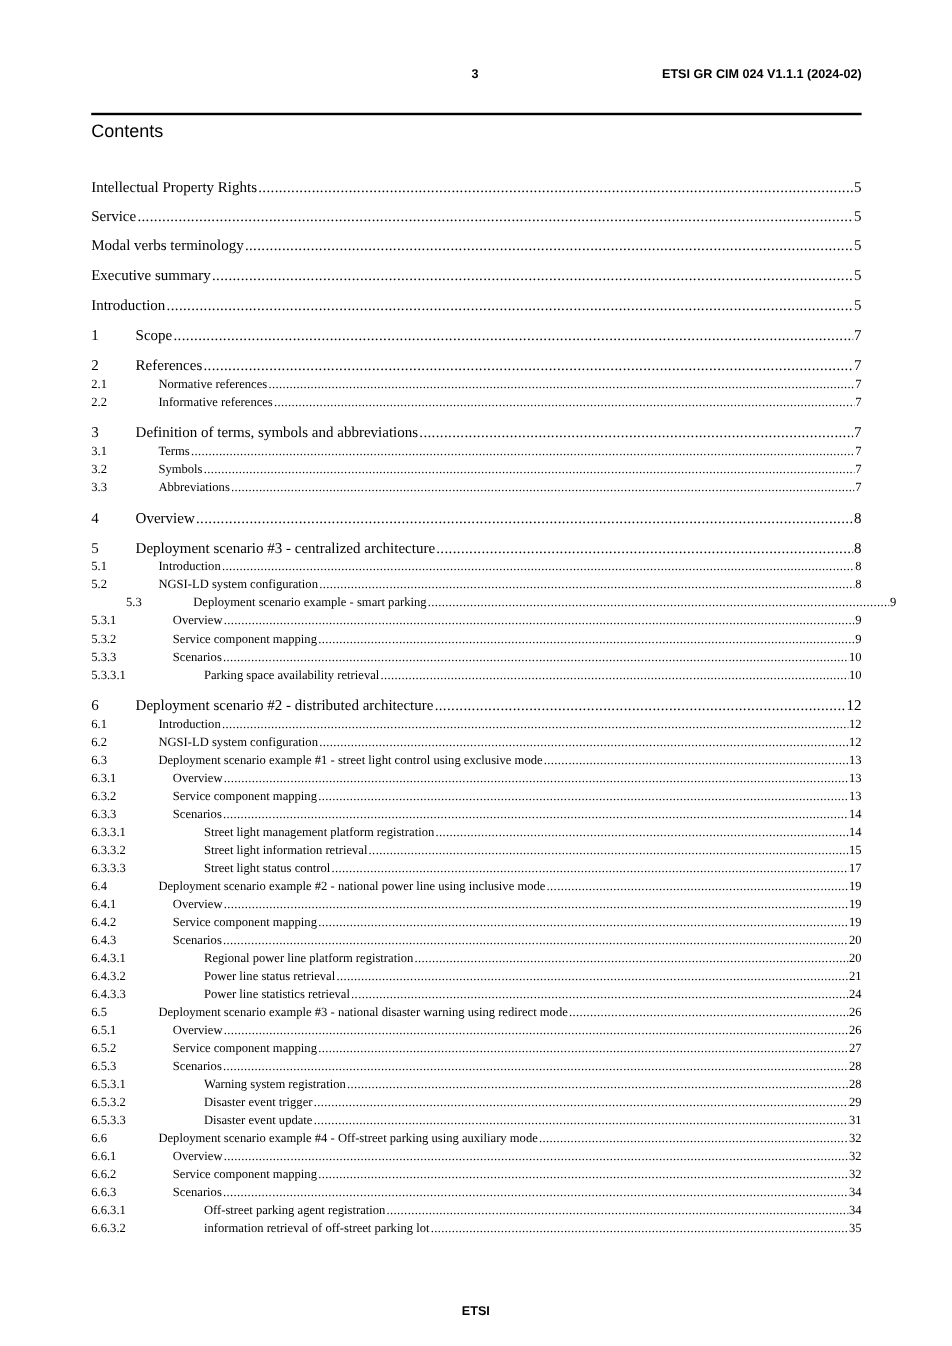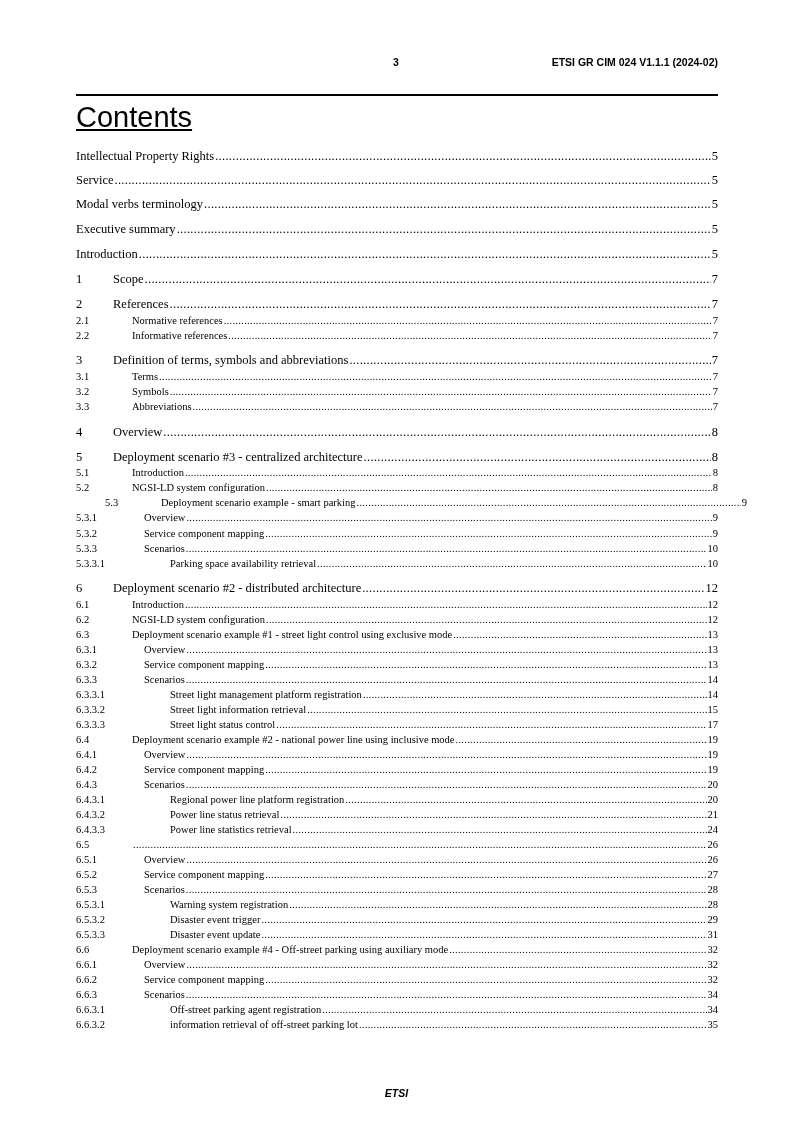--- a/index.html
+++ b/index.html
@@ -1,39 +1,39 @@
 <!DOCTYPE html>
 <html><head>
 <meta charset="utf-8">
 <style>
   html, body { margin: 0; padding: 0; background: #ffffff; }
   body { width: 793px; height: 1122px; position: relative; overflow: hidden; color: #000; }
   .header { position: absolute; top: 56px; left: 76px; width: 642px; height: 16px; font-family: "Liberation Sans", sans-serif; font-weight: bold; font-size: 10.5px; }
   .header .pageno { position: absolute; left: 317px; top: 0; }
   .header .docid { position: absolute; right: 0; top: 0; }
   .rule { position: absolute; top: 94px; left: 76px; width: 642px; height: 2px; background: #000; }
-  .title { position: absolute; top: 101px; left: 76px; font-family: "Liberation Sans", sans-serif; font-size: 29px; text-decoration: underline; }
+  .title { position: absolute; top: 101px; left: 76px; font-family: "Liberation Sans", sans-serif; font-size: 15px; }
   .toc { position: absolute; left: 76px; top: 0; width: 642px; }
   .entry { position: absolute; left: 0; width: 642px; font-family: "Liberation Serif", serif; white-space: nowrap; display: flex; align-items: baseline; }
   .entry.l0 { font-size: 12.5px; height: 16px; }
   .entry.l1 { font-size: 12.5px; height: 16px; }
   .entry.l2 { font-size: 10.5px; height: 13px; }
   .entry.l3 { font-size: 10.5px; height: 13px; }
   .entry.l4 { font-size: 10.5px; height: 13px; }
   .num { display: inline-block; flex: none; }
   .entry.l1 .num { width: 37px; }
   .entry.l2 .num { width: 56px; }
   .entry.l3 .num { width: 68px; }
   .entry.l4 .num { width: 94px; }
   .entry.l0 .num { width: 0; }
   .label { flex: none; }
   .leader { flex: 1 1 auto; overflow: hidden; margin: 0 1px; }
   .leader::after { content: "......................................................................................................................................................................................................................................................................................................................................"; letter-spacing: 0.3px; }
   .page { flex: none; text-align: right; }
-  .footer { position: absolute; top: 1087px; left: 0; width: 793px; text-align: center; font-family: "Liberation Sans", sans-serif; font-style: italic; font-weight: bold; font-size: 10.5px; }
+  .footer { position: absolute; top: 1087px; left: 0; width: 793px; text-align: center; font-family: "Liberation Sans", sans-serif; font-weight: bold; font-size: 10.5px; }
 </style>
 </head>
 <body>
 
 <div class="header">
   <span class="pageno">3</span>
   <span class="docid">ETSI GR CIM 024 V1.1.1 (2024-02)</span>
 </div>
 <div class="rule"></div>
 <div class="title">Contents</div>
@@ -268,20 +268,21 @@
       <span class="page">21</span>
     </div>
     <div class="entry l4" style="top: 824px;">
       <span class="num">6.4.3.3</span>
       <span class="label">Power line statistics retrieval</span>
       <span class="leader"></span>
       <span class="page">24</span>
     </div>
     <div class="entry l2" style="top: 839px;">
       <span class="num">6.5</span>
+      <span class="label">Deployment scenario example #3 - national disaster warning using redirect mode</span>
       <span class="leader"></span>
       <span class="page">26</span>
     </div>
     <div class="entry l3" style="top: 854px;">
       <span class="num">6.5.1</span>
       <span class="label">Overview</span>
       <span class="leader"></span>
       <span class="page">26</span>
     </div>
     <div class="entry l3" style="top: 869px;">

